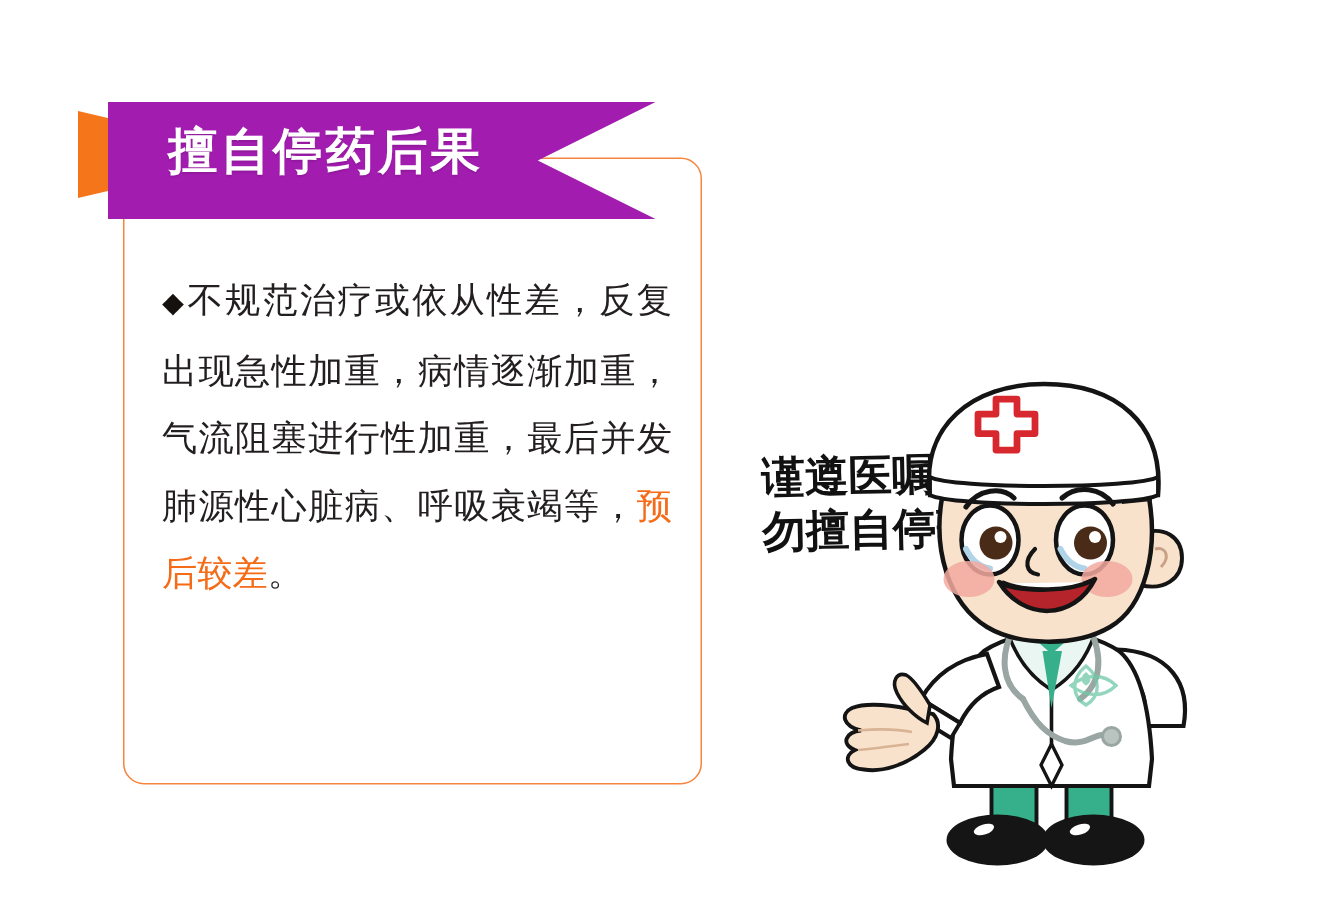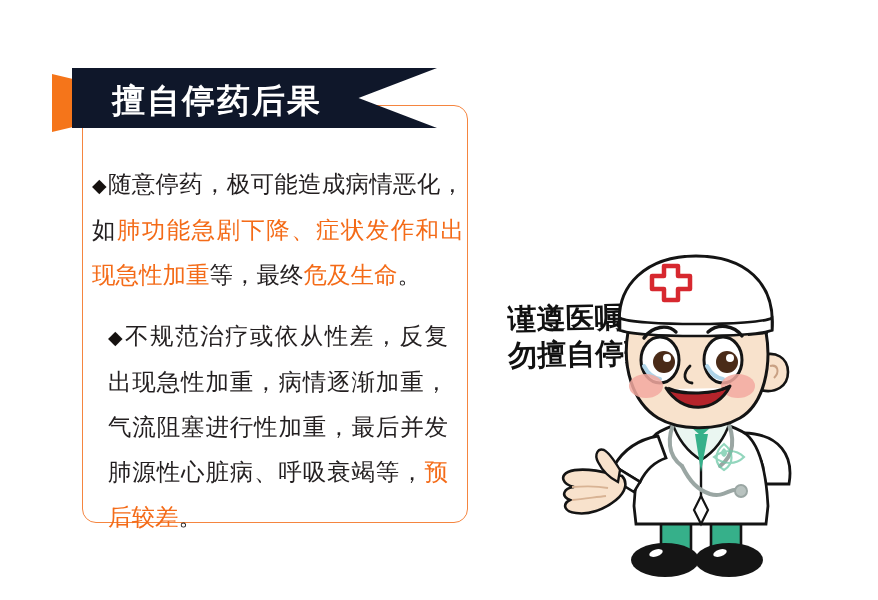--- a/index.html
+++ b/index.html
@@ -44,22 +44,22 @@
     height: 58px;
     background: #F5751A;
     clip-path: polygon(0% 0%, 100% 9%, 100% 91%, 0% 100%);
     filter: drop-shadow(2px 4px 3px rgba(0,0,0,0.28));
   }
   #banner-body {
     position: absolute;
     left: 20px;
     top: 0px;
     width: 365px;
-    height: 60px;
-    background: #0f172a;
+    height: 78px;
+    background: #a21caf;
     clip-path: polygon(0% 0%, 100% 0%, 100% 100%, 0% 100%, 0% 100%,
                        0% 0%);
     filter: drop-shadow(3px 4px 4px rgba(0,0,0,0.30));
   }
   #banner-body {
     clip-path: polygon(0 0, 100% 0, 78.5% 50%, 100% 100%, 0 100%);
   }
   #banner-title {
     position: absolute;
     left: 0;
@@ -144,23 +144,20 @@
 <div id="info-card"></div>
 
 <div id="banner">
   <div id="banner-tail"></div>
   <div id="banner-body">
     <div id="banner-title">擅自停药后果</div>
   </div>
 </div>
 
 <div id="card-text">
-  <p class="bullet-row" style="margin:0;">
-    <span class="marker">◆</span><span class="blk">随意停药，极可能造成病情恶化，如</span><span class="hl">肺功能急剧下降、症状发作和出现急性加重</span><span class="blk">等，最终</span><span class="hl">危及生命</span><span class="blk">。</span>
-  </p>
   <p class="bullet-row para-2" style="margin:16px;">
     <span class="marker">◆</span><span class="blk">不规范治疗或依从性差，反复出现急性加重，病情逐渐加重，气流阻塞进行性加重，最后并发肺源性心脏病、呼吸衰竭等，</span><span class="hl">预后较差</span><span class="blk">。</span>
   </p>
 </div>
 
 <div id="slogan">
   <span class="sline">谨遵医嘱</span>
   <span class="sline">勿擅自停药</span>
 </div>
 

